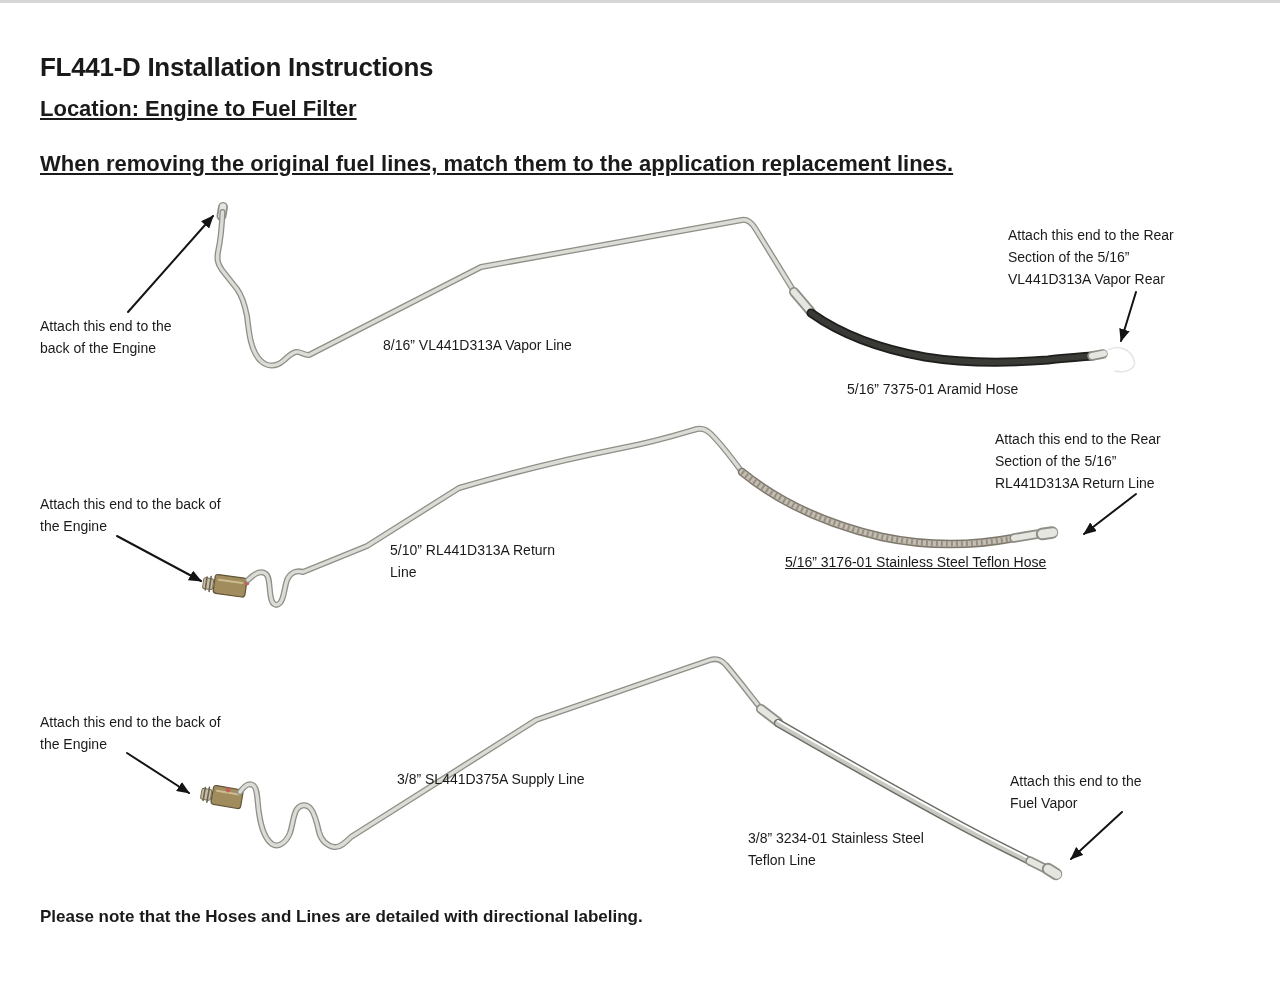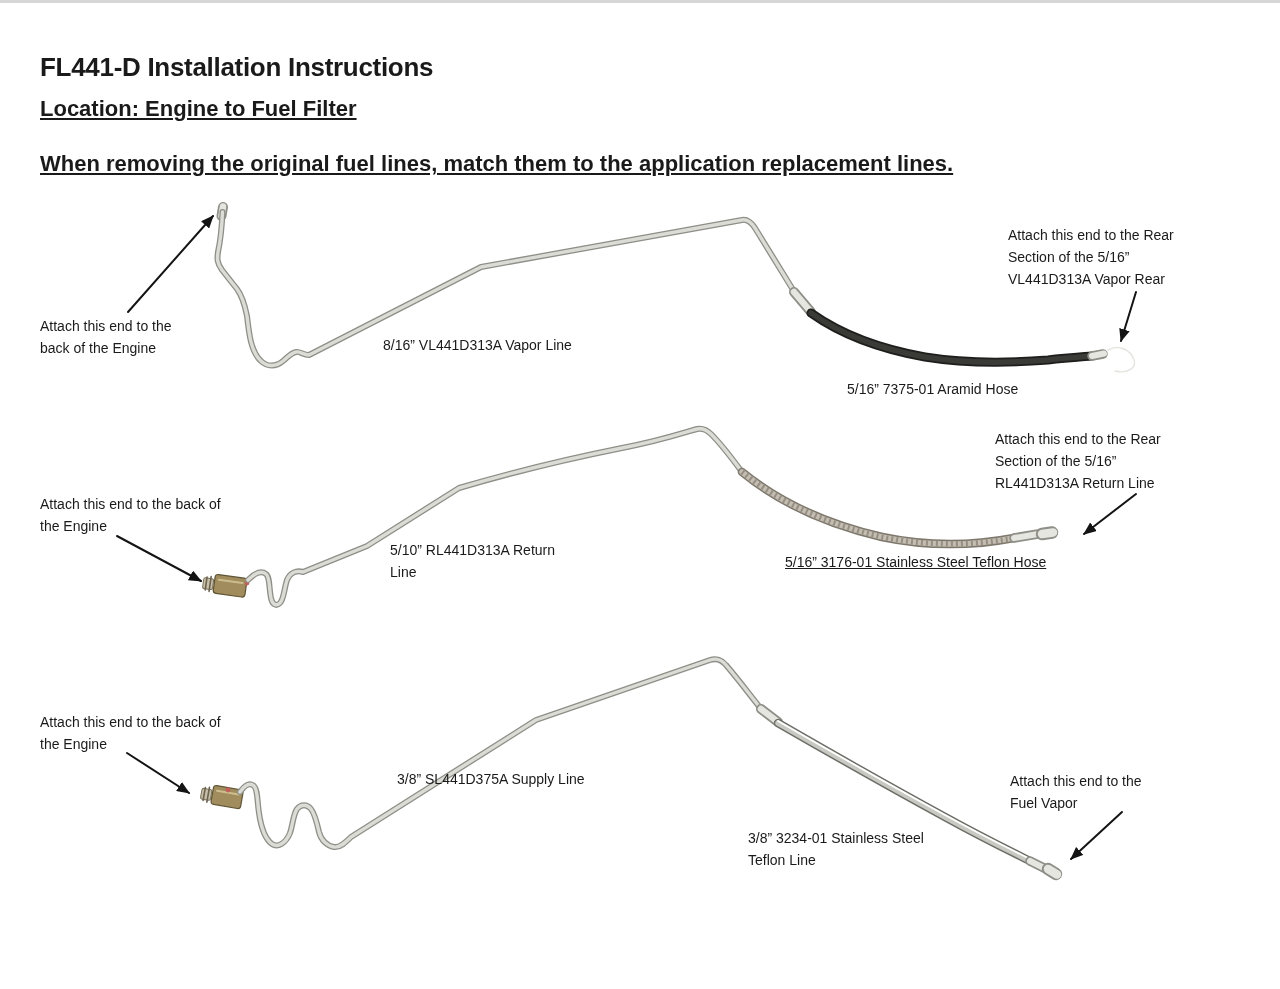--- a/index.html
+++ b/index.html
@@ -200,13 +200,14 @@
 <div class="abs txt callout" style="left:1010px;top:770px;">
   <div>Attach this end to the</div>
   <div>Fuel Vapor</div>
 </div>
 <div class="abs txt callout" style="left:748px;top:827px;">
   <div>3/8” 3234-01 Stainless Steel</div>
   <div>Teflon Line</div>
 </div>
 
 <div class="abs txt" style="left:40px;top:905px;">
+  <div class="footer-line">Please note that the Hoses and Lines are detailed with directional labeling.</div>
 </div>
 
 </body></html>

